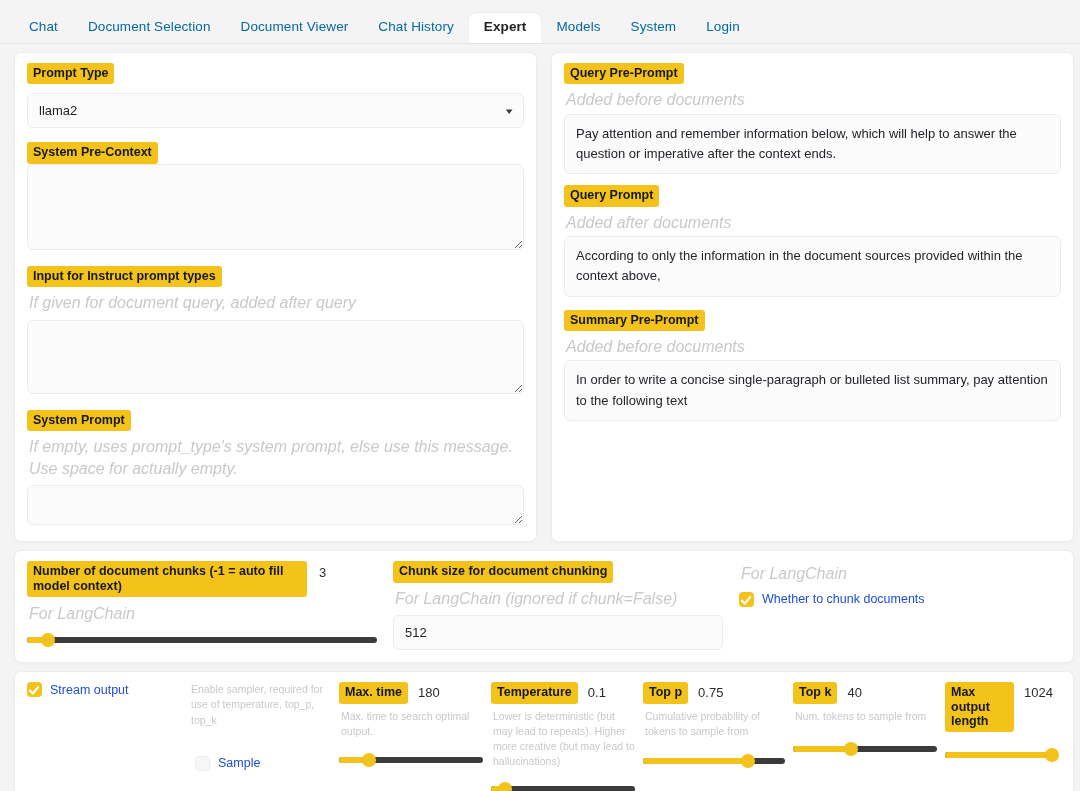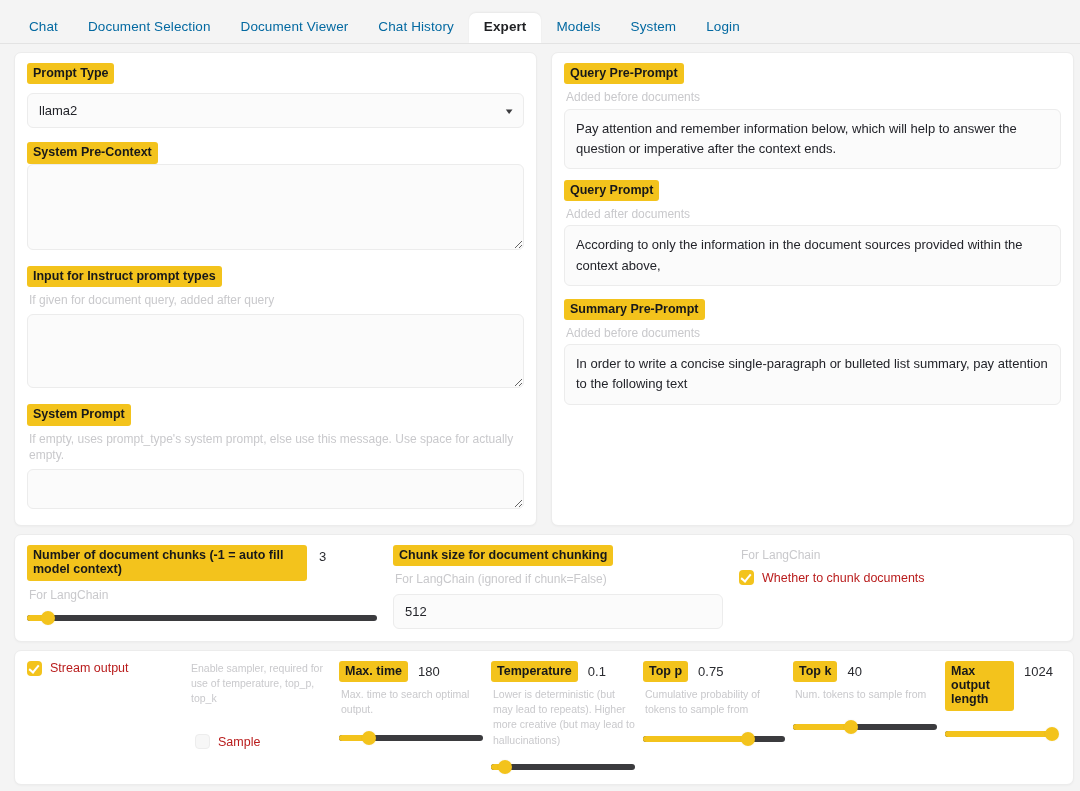--- a/index.html
+++ b/index.html
@@ -60,24 +60,25 @@
     display: inline-block;
     background: #f3c31c;
     color: #17181a;
     font-weight: bold;
     font-size: 12.5px;
     padding: 3px 6px 4px;
     border-radius: 3px;
     line-height: 1.15;
   }
   .hint {
-    font-size: 12px;
+    font-size: 16px;
     color: #c9c9cc;
     margin: 5px 0 6px 2px;
     line-height: 1.35;
+    font-style: italic;
   }
   .hint.tight { margin-bottom: 3px; }
 
   
   .field {
     background: #fbfbfb;
     border: 1px solid #ececec;
     border-radius: 6px;
     font-size: 13px;
     color: #23242a;
@@ -123,21 +124,21 @@
     width: 15px; height: 15px; border-radius: 4px; flex: none;
     position: relative; cursor: pointer;
   }
   .cb.on { background: #f3c31c; }
   .cb.on:after {
     content: ""; position: absolute; left: 4px; top: 2px;
     width: 4px; height: 8px; border: solid #fff;
     border-width: 0 2px 2px 0; transform: rotate(40deg);
   }
   .cb.off { background: #f7f7f7; border: 1px solid #ededed; }
-  .cblabel { font-size: 12.5px; color: #b91c1c; }
+  .cblabel { font-size: 12.5px; color: #1d4ed8; }
 
   
   .chunkgrid { display: flex; gap: 16px; align-items: flex-start; }
   .chunk-a { width: 350px; flex: none; }
   .chunk-b { width: 330px; flex: none; }
   .chunk-c { flex: 1 1 auto; padding-top: 2px; }
   .inline-val { display: flex; gap: 12px; align-items: flex-start; }
 
   
   .sampgrid { display: flex; gap: 0px; align-items: flex-start; }

